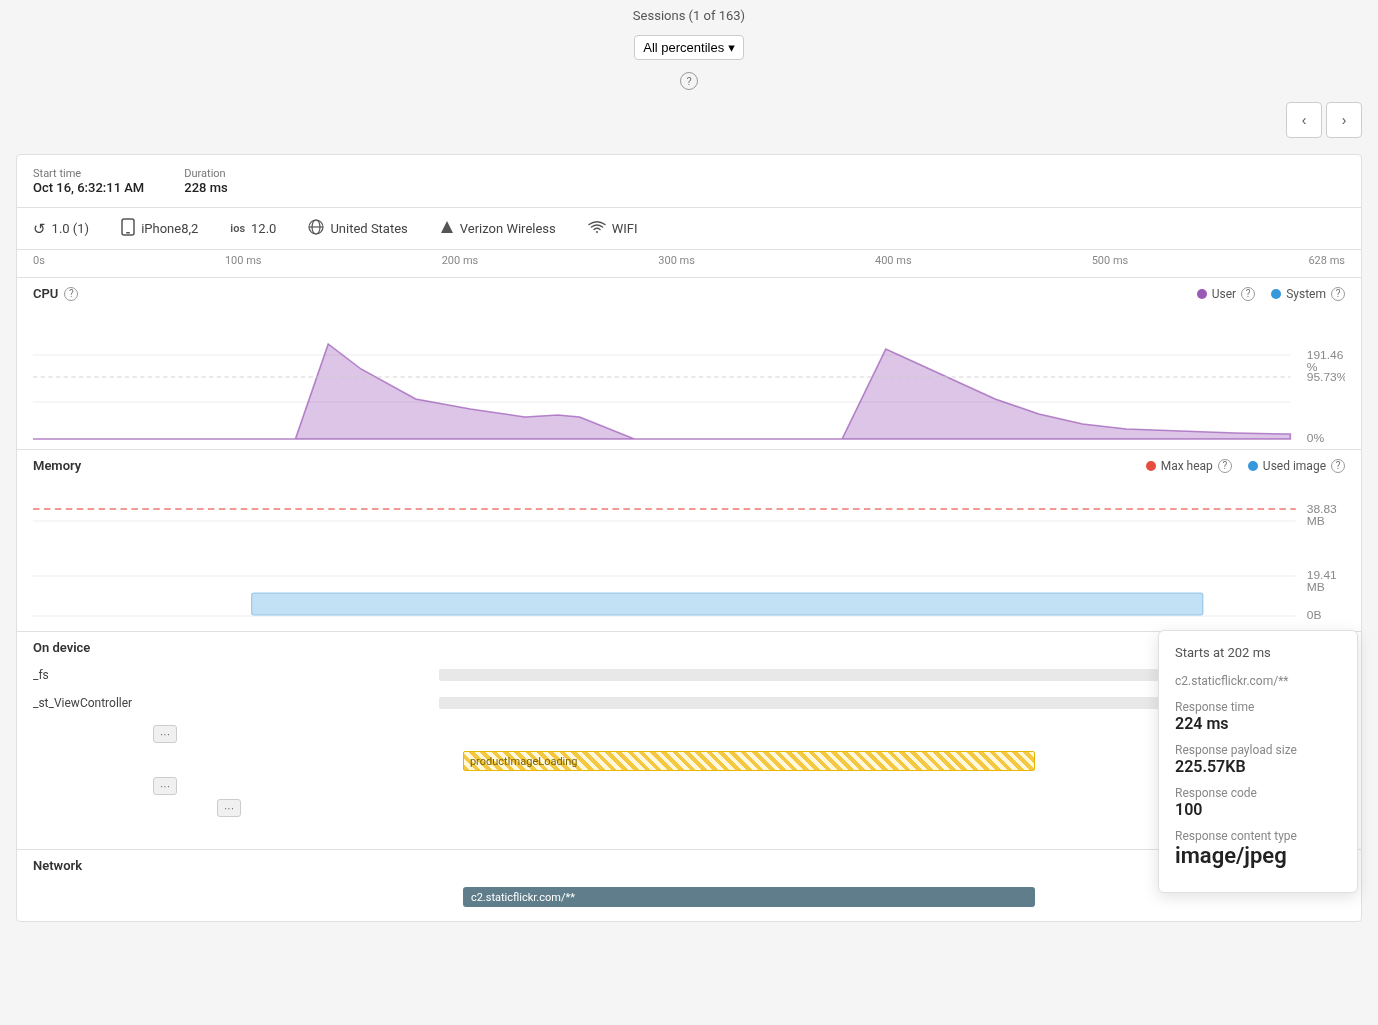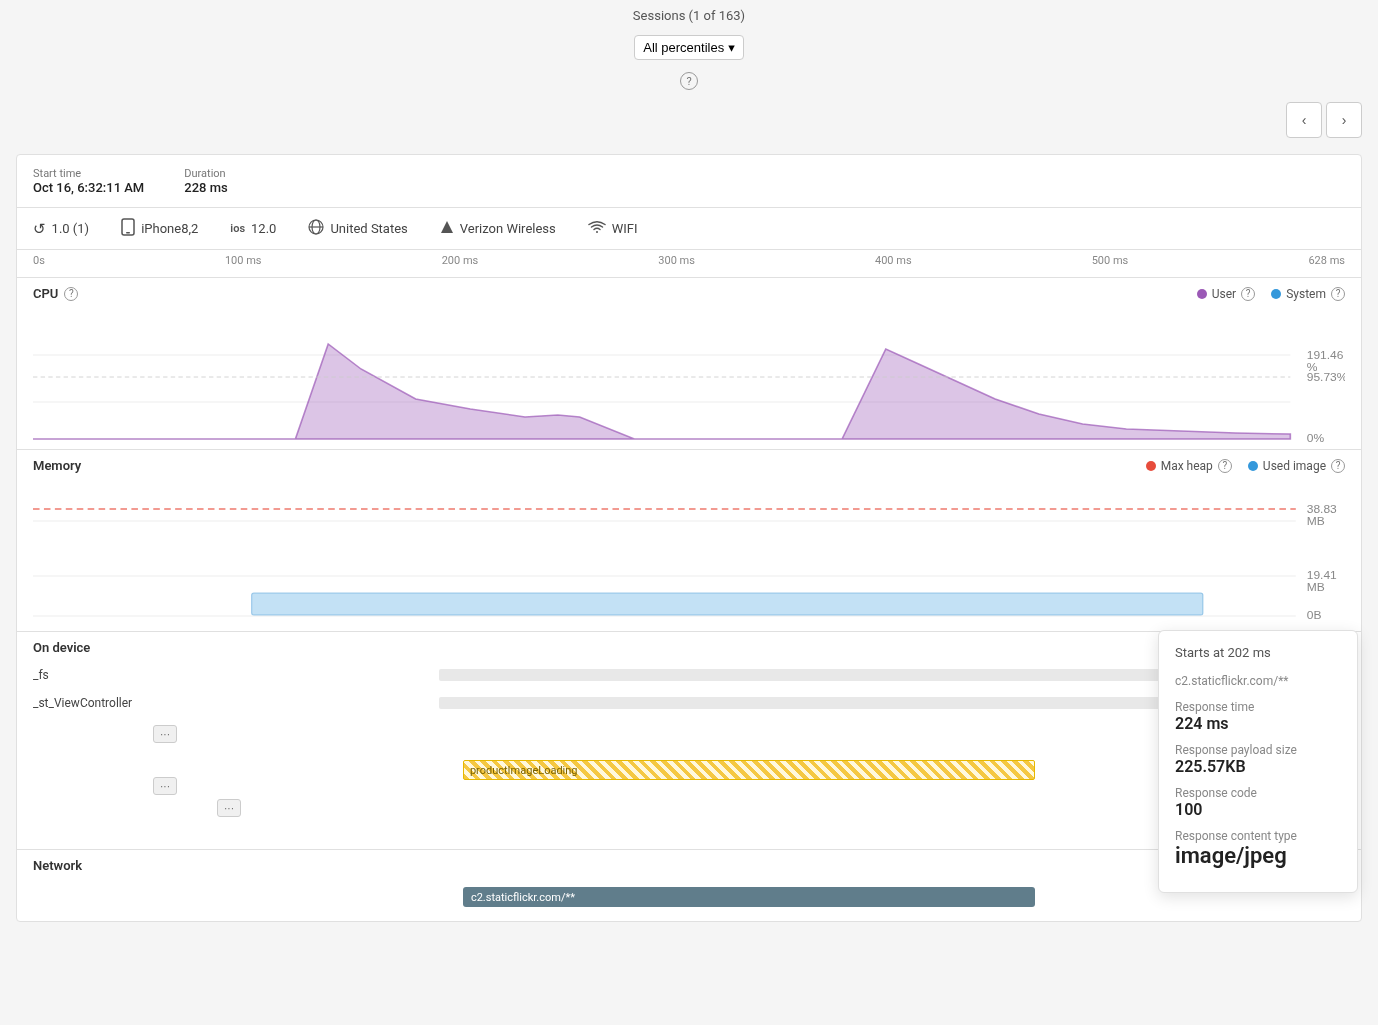--- a/index.html
+++ b/index.html
@@ -453,21 +453,21 @@
       </div>
     </div>
 
     <div style="padding: 4px 16px 4px 136px;">
       <button class="ellipsis-btn">···</button>
     </div>
 
     <div style="display:flex; align-items:center; padding: 2px 16px; position:relative;">
       <span style="width:120px; font-size:12px; color:#444;"></span>
       <div style="flex:1; position:relative; height:24px;">
-        <div style="position:absolute; left:26%; top:11px; width:48%; height:20px;
+        <div style="position:absolute; left:26%; top:2px; width:48%; height:20px;
                     background: repeating-linear-gradient(45deg, #f5c842, #f5c842 4px, #fff8dc 4px, #fff8dc 8px);
                     border: 1px solid #e6b800; border-radius:2px;
                     display:flex; align-items:center; padding-left:6px; font-size:11px; color:#7a6200;">
           <span>productImageLoading</span>
         </div>
       </div>
     </div>
 
     <div style="padding: 2px 16px 2px 136px;">
       <button class="ellipsis-btn">···</button>

